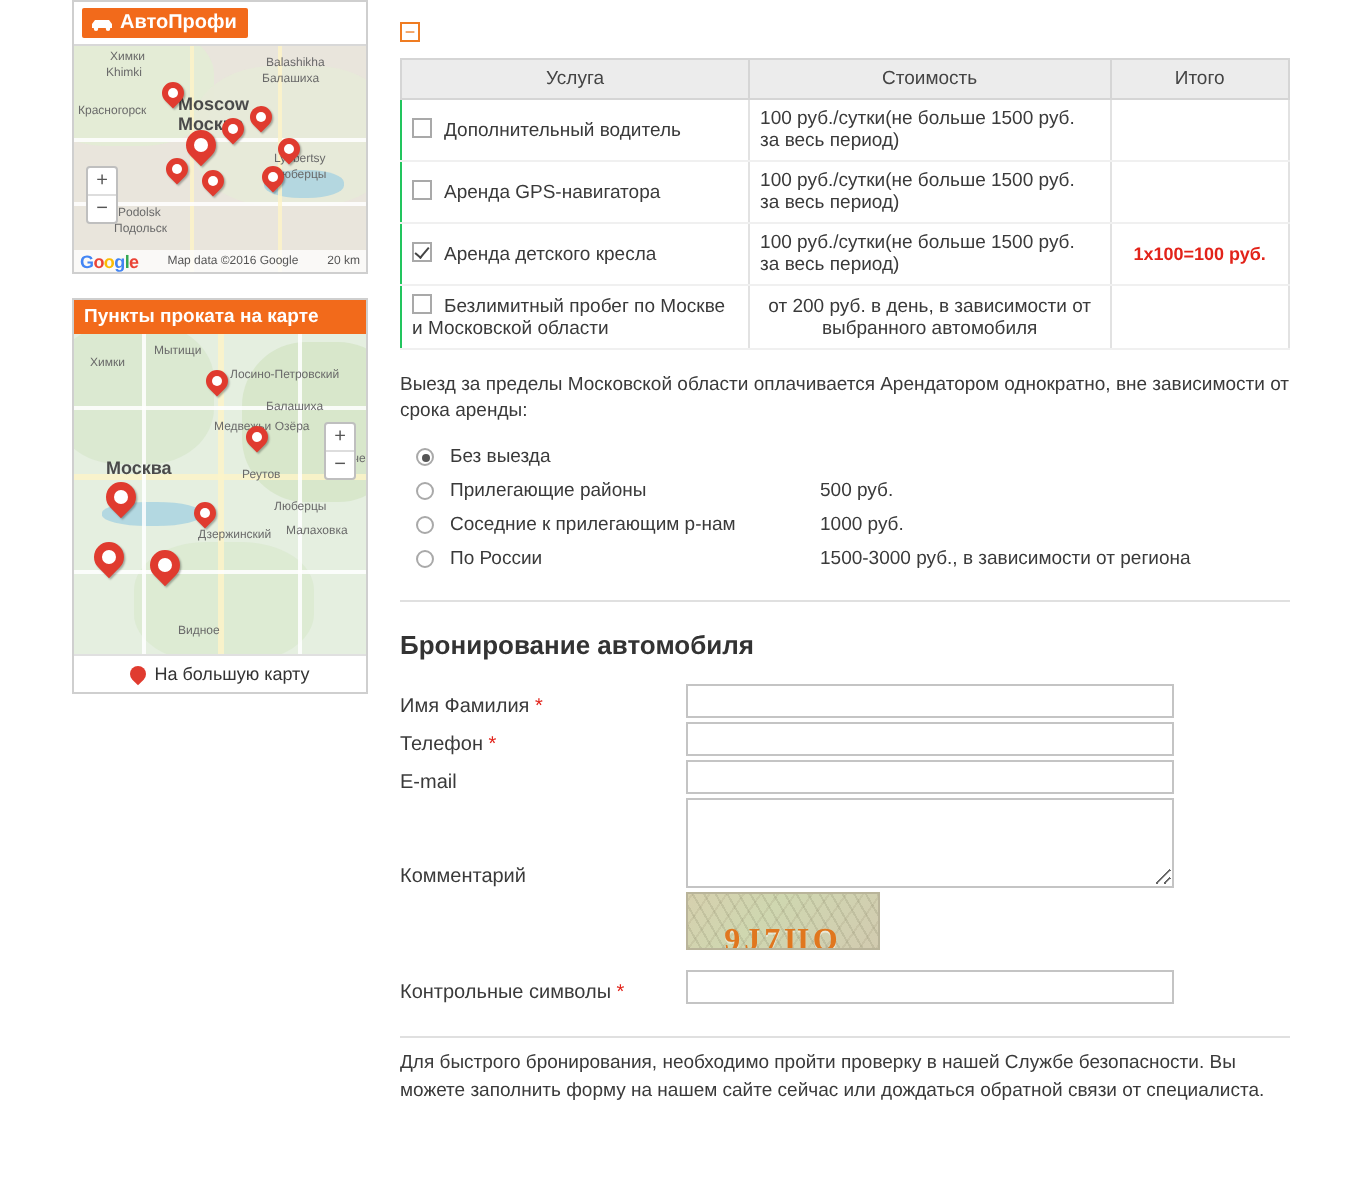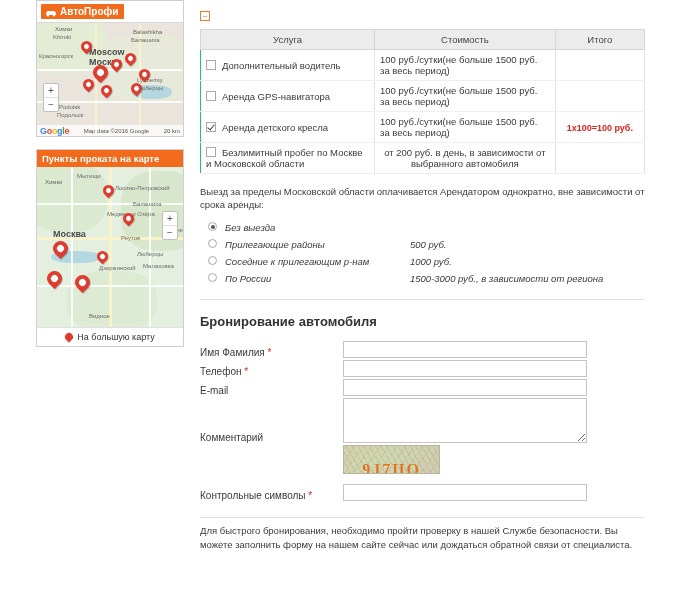--- a/index.html
+++ b/index.html
@@ -284,25 +284,24 @@
     font-size: 9.5px;
     color: #3a3a3a;
     line-height: 13px;
   }
 
   .radio-list {
     margin-top: 8px;
   }
   .radio-row {
     display: flex;
-    align-items: flex-start;
+    align-items: center;
     font-size: 9.5px;
     color: #3a3a3a;
     padding: 3px 0 3px 8px;
-    font-style: italic;
   }
   .rad {
     width: 9px; height: 9px;
     border-radius: 50%;
     border: 1px solid #a9a9a9;
     background: #fff;
     margin-right: 8px;
     position: relative;
     box-sizing: border-box;
     flex: none;

